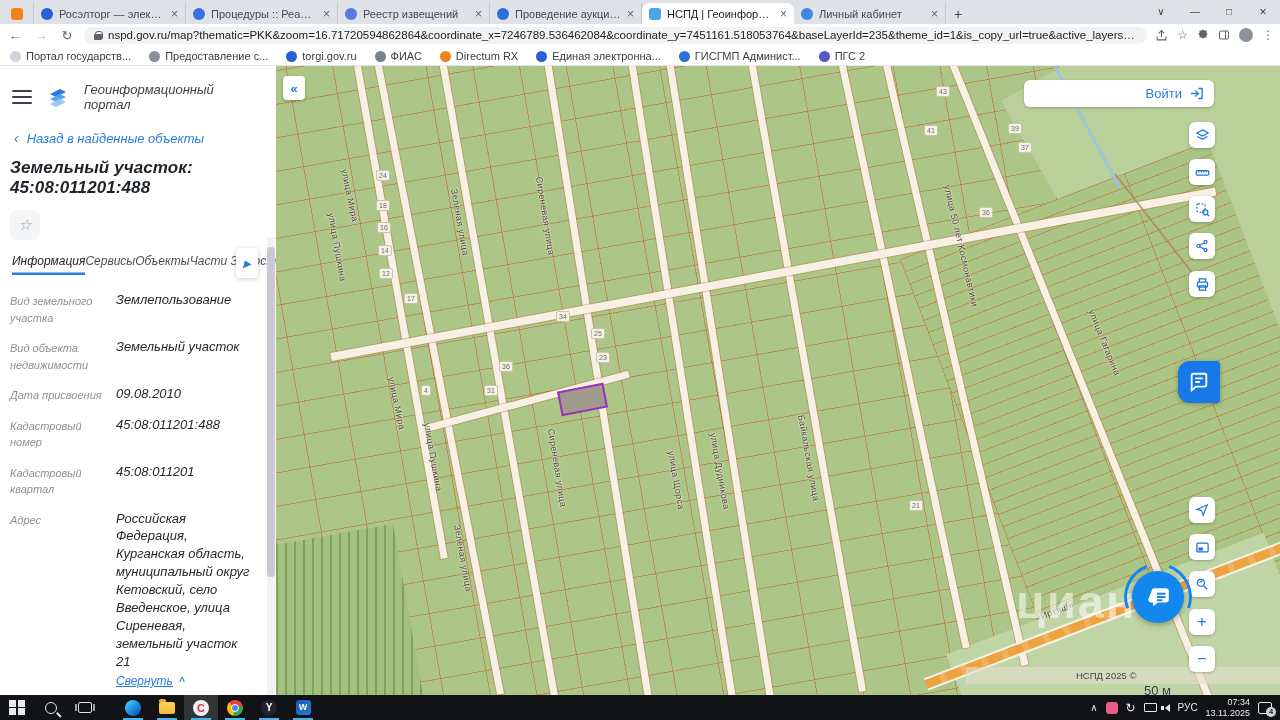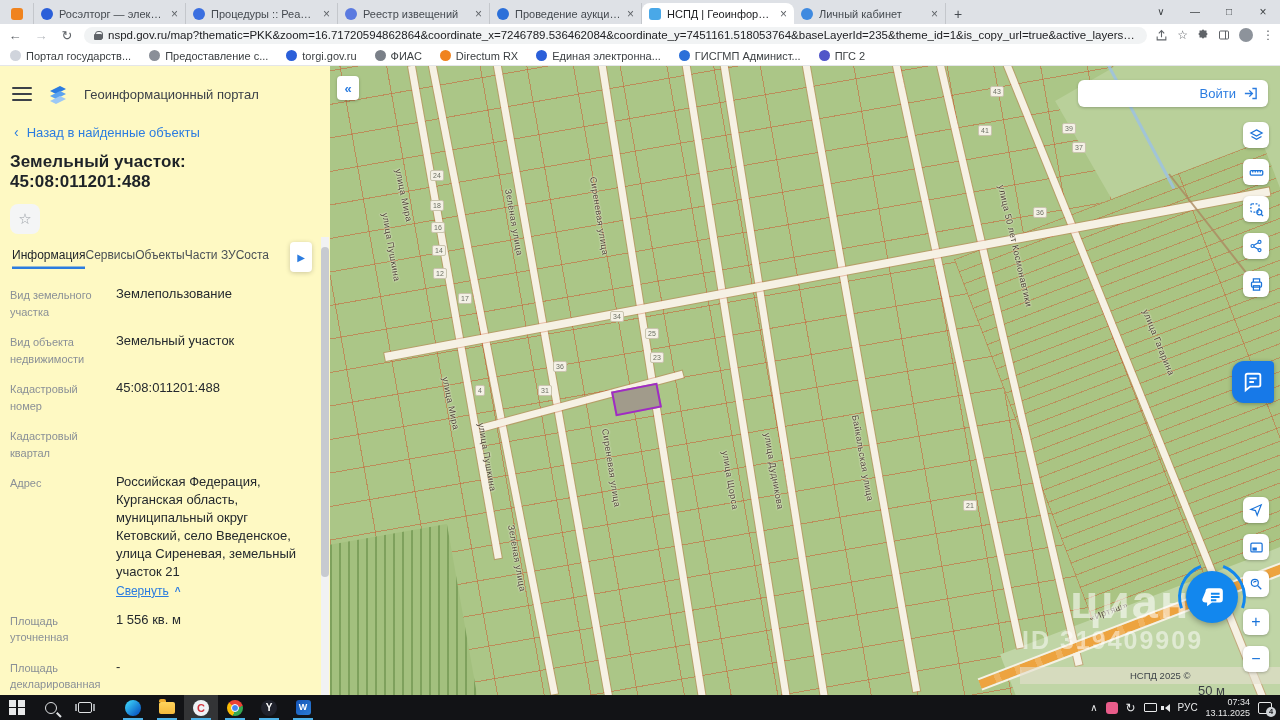--- a/index.html
+++ b/index.html
@@ -29,28 +29,28 @@
   .url-pill { flex:1; height:17px; background:#f1f3f4; border-radius:9px; display:flex; align-items:center; padding:0 10px; gap:6px; min-width:0; }
   .lock-ic { width:8px; height:9px; flex:none; position:relative; }
   .lock-ic::before { content:""; position:absolute; left:1px; top:0; width:6px; height:6px; border:1.3px solid #5f6368; border-radius:3px 3px 0 0; }
   .lock-ic::after { content:""; position:absolute; left:0; top:3.5px; width:8px; height:5.5px; background:#5f6368; border-radius:1px; }
   .url-text { font-size:11.5px; color:#202124; white-space:nowrap; overflow:hidden; text-overflow:ellipsis; }
   .tb-right { display:flex; align-items:center; gap:9px; flex:none; color:#5f6368; }
   .tb-right .ic { font-size:12px; }
   .avatar-ic { width:14px; height:14px; border-radius:50%; background:#8d939b; position:relative; }
 
   .bookmarks { position:absolute; left:0; top:46px; width:1280px; height:20px; background:#fff; border-bottom:1px solid #e4e6e9; display:flex; align-items:center; padding:0 10px; gap:18px; }
-  .bm { display:flex; align-items:center; gap:5px; font-size:11px; color:#3c4043; white-space:nowrap; }
+  .bm { display:flex; align-items:flex-end; gap:5px; font-size:11px; color:#3c4043; white-space:nowrap; }
   .bm-ic { width:11px; height:11px; border-radius:50%; flex:none; }
 
   
   .app { position:absolute; left:0; top:66px; width:1280px; height:629px; display:flex; }
 
   
-  .panel { position:relative; width:330px; height:629px; background:#fef9c3; flex:none; overflow:hidden; z-index:5; }
+  .panel { position:relative; width:276px; height:629px; background:#ffffff; flex:none; overflow:hidden; z-index:5;font-style:italic; }
   .p-header { display:flex; align-items:center; gap:14px; padding:16px 12px 0 12px; }
   .burger { width:20px; height:14px; display:flex; flex-direction:column; justify-content:space-between; cursor:pointer; }
   .burger i { height:2.2px; background:#3c4148; border-radius:1px; }
   .app-title { font-size:13px; color:#3c4148; }
   .back-link { display:flex; align-items:center; gap:8px; color:#2b7ce0; font-size:13px; padding:18px 12px 0 14px; cursor:pointer; }
   .back-chev { font-size:14px; }
   .p-title { font-size:17px; font-weight:600; color:#1e2328; padding:12px 12px 0 10px; letter-spacing:.1px; }
   .star-btn { margin:12px 0 0 10px; width:30px; height:30px; border-radius:8px; background:#f4f5f6; color:#9aa0a6; font-size:15px; display:flex; align-items:center; justify-content:center; cursor:pointer; }
   .ptabs { display:flex; padding:14px 12px 0 12px; position:relative; }
   .ptab { font-size:12px; color:#4a5056; padding-bottom:7px; white-space:nowrap; cursor:pointer; }
@@ -293,31 +293,42 @@
           </div>
 
           <div class="row">
             <div class="row-label">Вид объекта недвижимости</div>
             <div class="row-value-wrap">
               <div class="row-value">Земельный участок</div>
 
             </div>
           </div>
 
+          <div class="row">
+            <div class="row-label">Дата присвоения</div>
+            <div class="row-value-wrap">
+              <div class="row-value">09.08.2010</div>
+
+            </div>
+          </div>
 
           <div class="row">
             <div class="row-label">Кадастровый номер</div>
             <div class="row-value-wrap">
               <div class="row-value">45:08:011201:488</div>
 
             </div>
           </div>
 
           <div class="row">
             <div class="row-label">Кадастровый квартал</div>
+            <div class="row-value-wrap">
+              <div class="row-value">45:08:011201</div>
+
+            </div>
           </div>
 
           <div class="row">
             <div class="row-label">Адрес</div>
             <div class="row-value-wrap">
               <div class="row-value">Российская Федерация, Курганская область, муниципальный округ Кетовский, село Введенское, улица Сиреневая, земельный участок 21</div>
               <a class="row-link">Свернуть</a>
             </div>
           </div>
 
@@ -437,21 +448,20 @@
           <span class="badge" style="left: 732px; top: 57px;">39</span>
 
           <span class="badge" style="left: 742px; top: 76px;">37</span>
 
           <span class="badge" style="left: 703px; top: 141px;">36</span>
 
           <span class="badge" style="left: 633px; top: 434px;">21</span>
         </div>
 
       <div class="watermark-brand">циан</div>
-      <div class="watermark-id">ID 319409909</div>
 
       <div class="attr-strip"></div>
       <div class="attribution">НСПД 2025 ©</div>
       <div class="scalebar">
         <span>50 м</span>
         <div class="bar"></div>
       </div>
 
       <div class="collapse-btn">«</div>
       <div class="login-btn">

